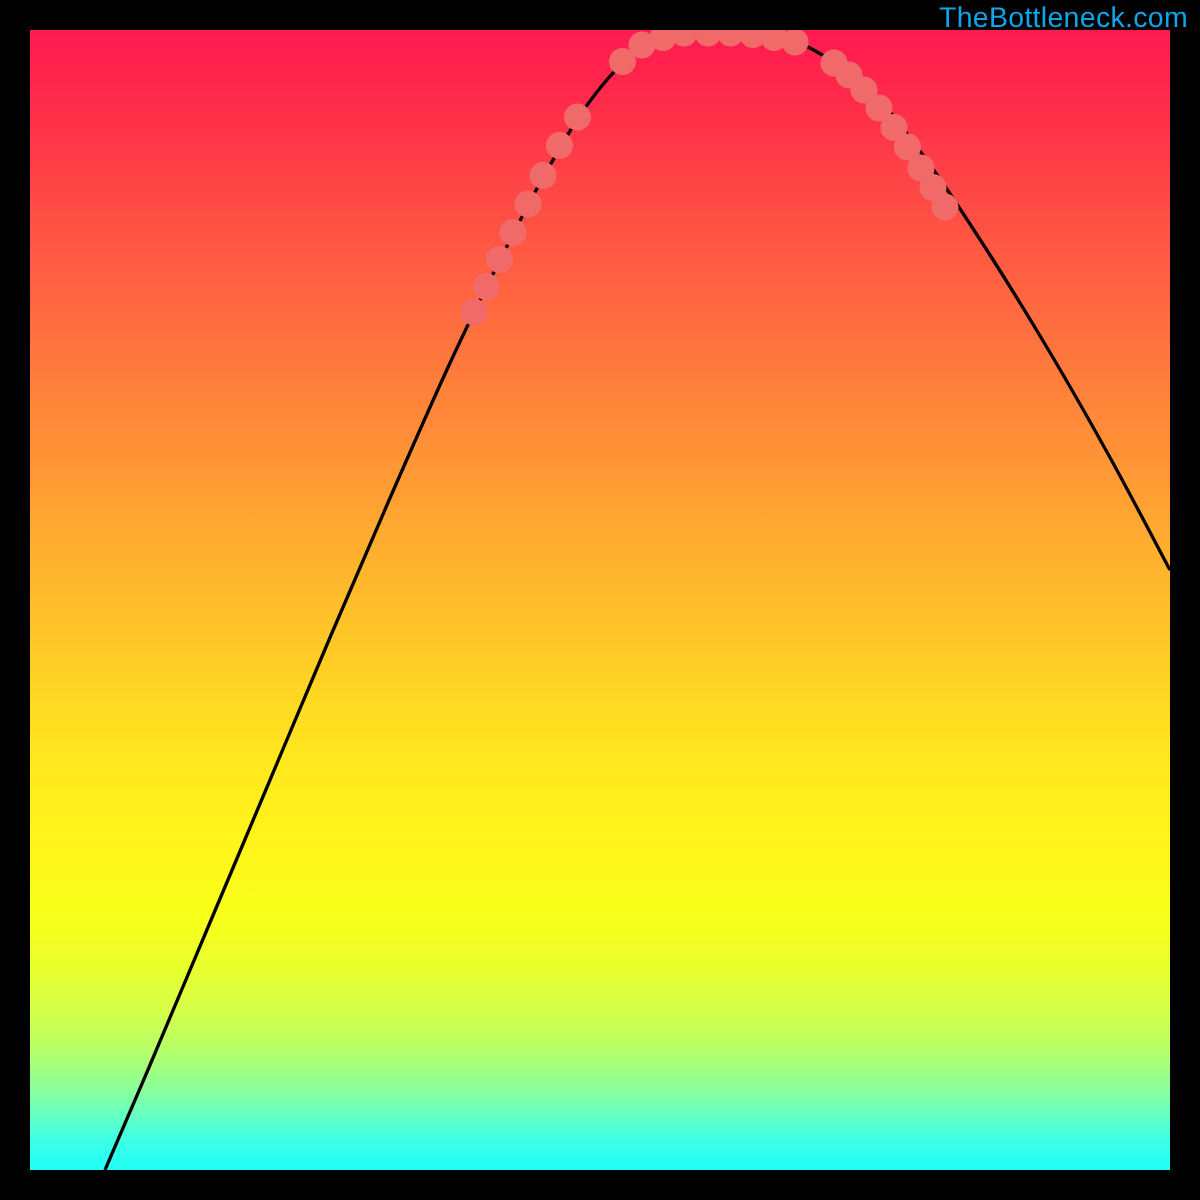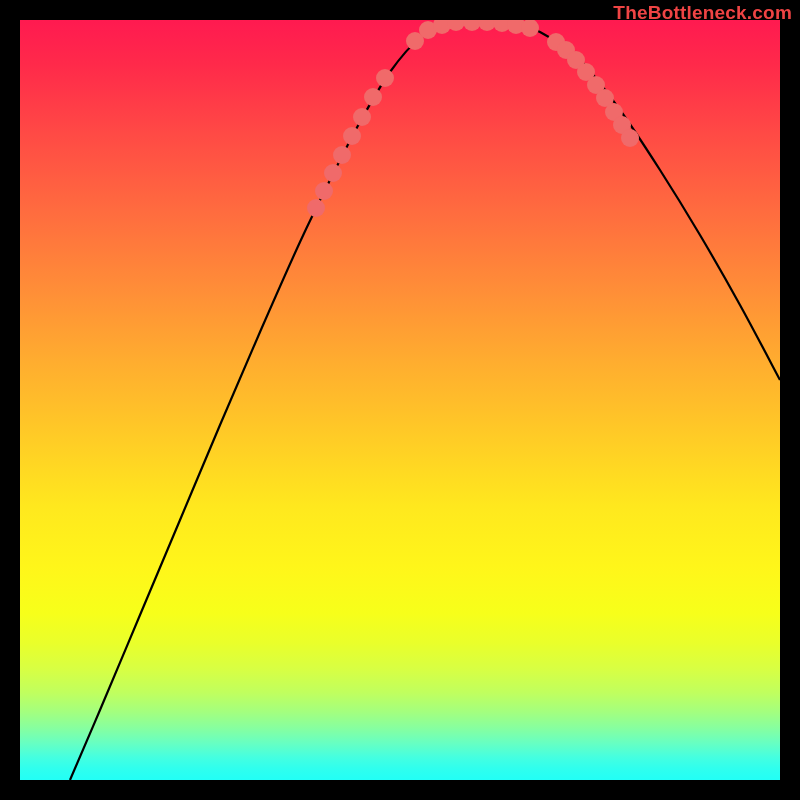--- a/index.html
+++ b/index.html
@@ -51,23 +51,23 @@
     position: absolute;
     left: 0;
     top: 0;
     width: 760px;
     height: 760px;
   }
   .watermark {
     position: absolute;
     top: 2px;
     right: 8px;
-    color: #ef4444;
+    color: #0ea5e9;
     font-size: 19px;
-    font-weight: 700;
+    font-weight: 400;
     letter-spacing: 0.2px;
     user-select: none;
   }
 </style>
 </head>
 <body>
 
 <div class="frame">
   <div class="plot">
     <svg class="curve" viewBox="0 0 760 760" preserveAspectRatio="none">

